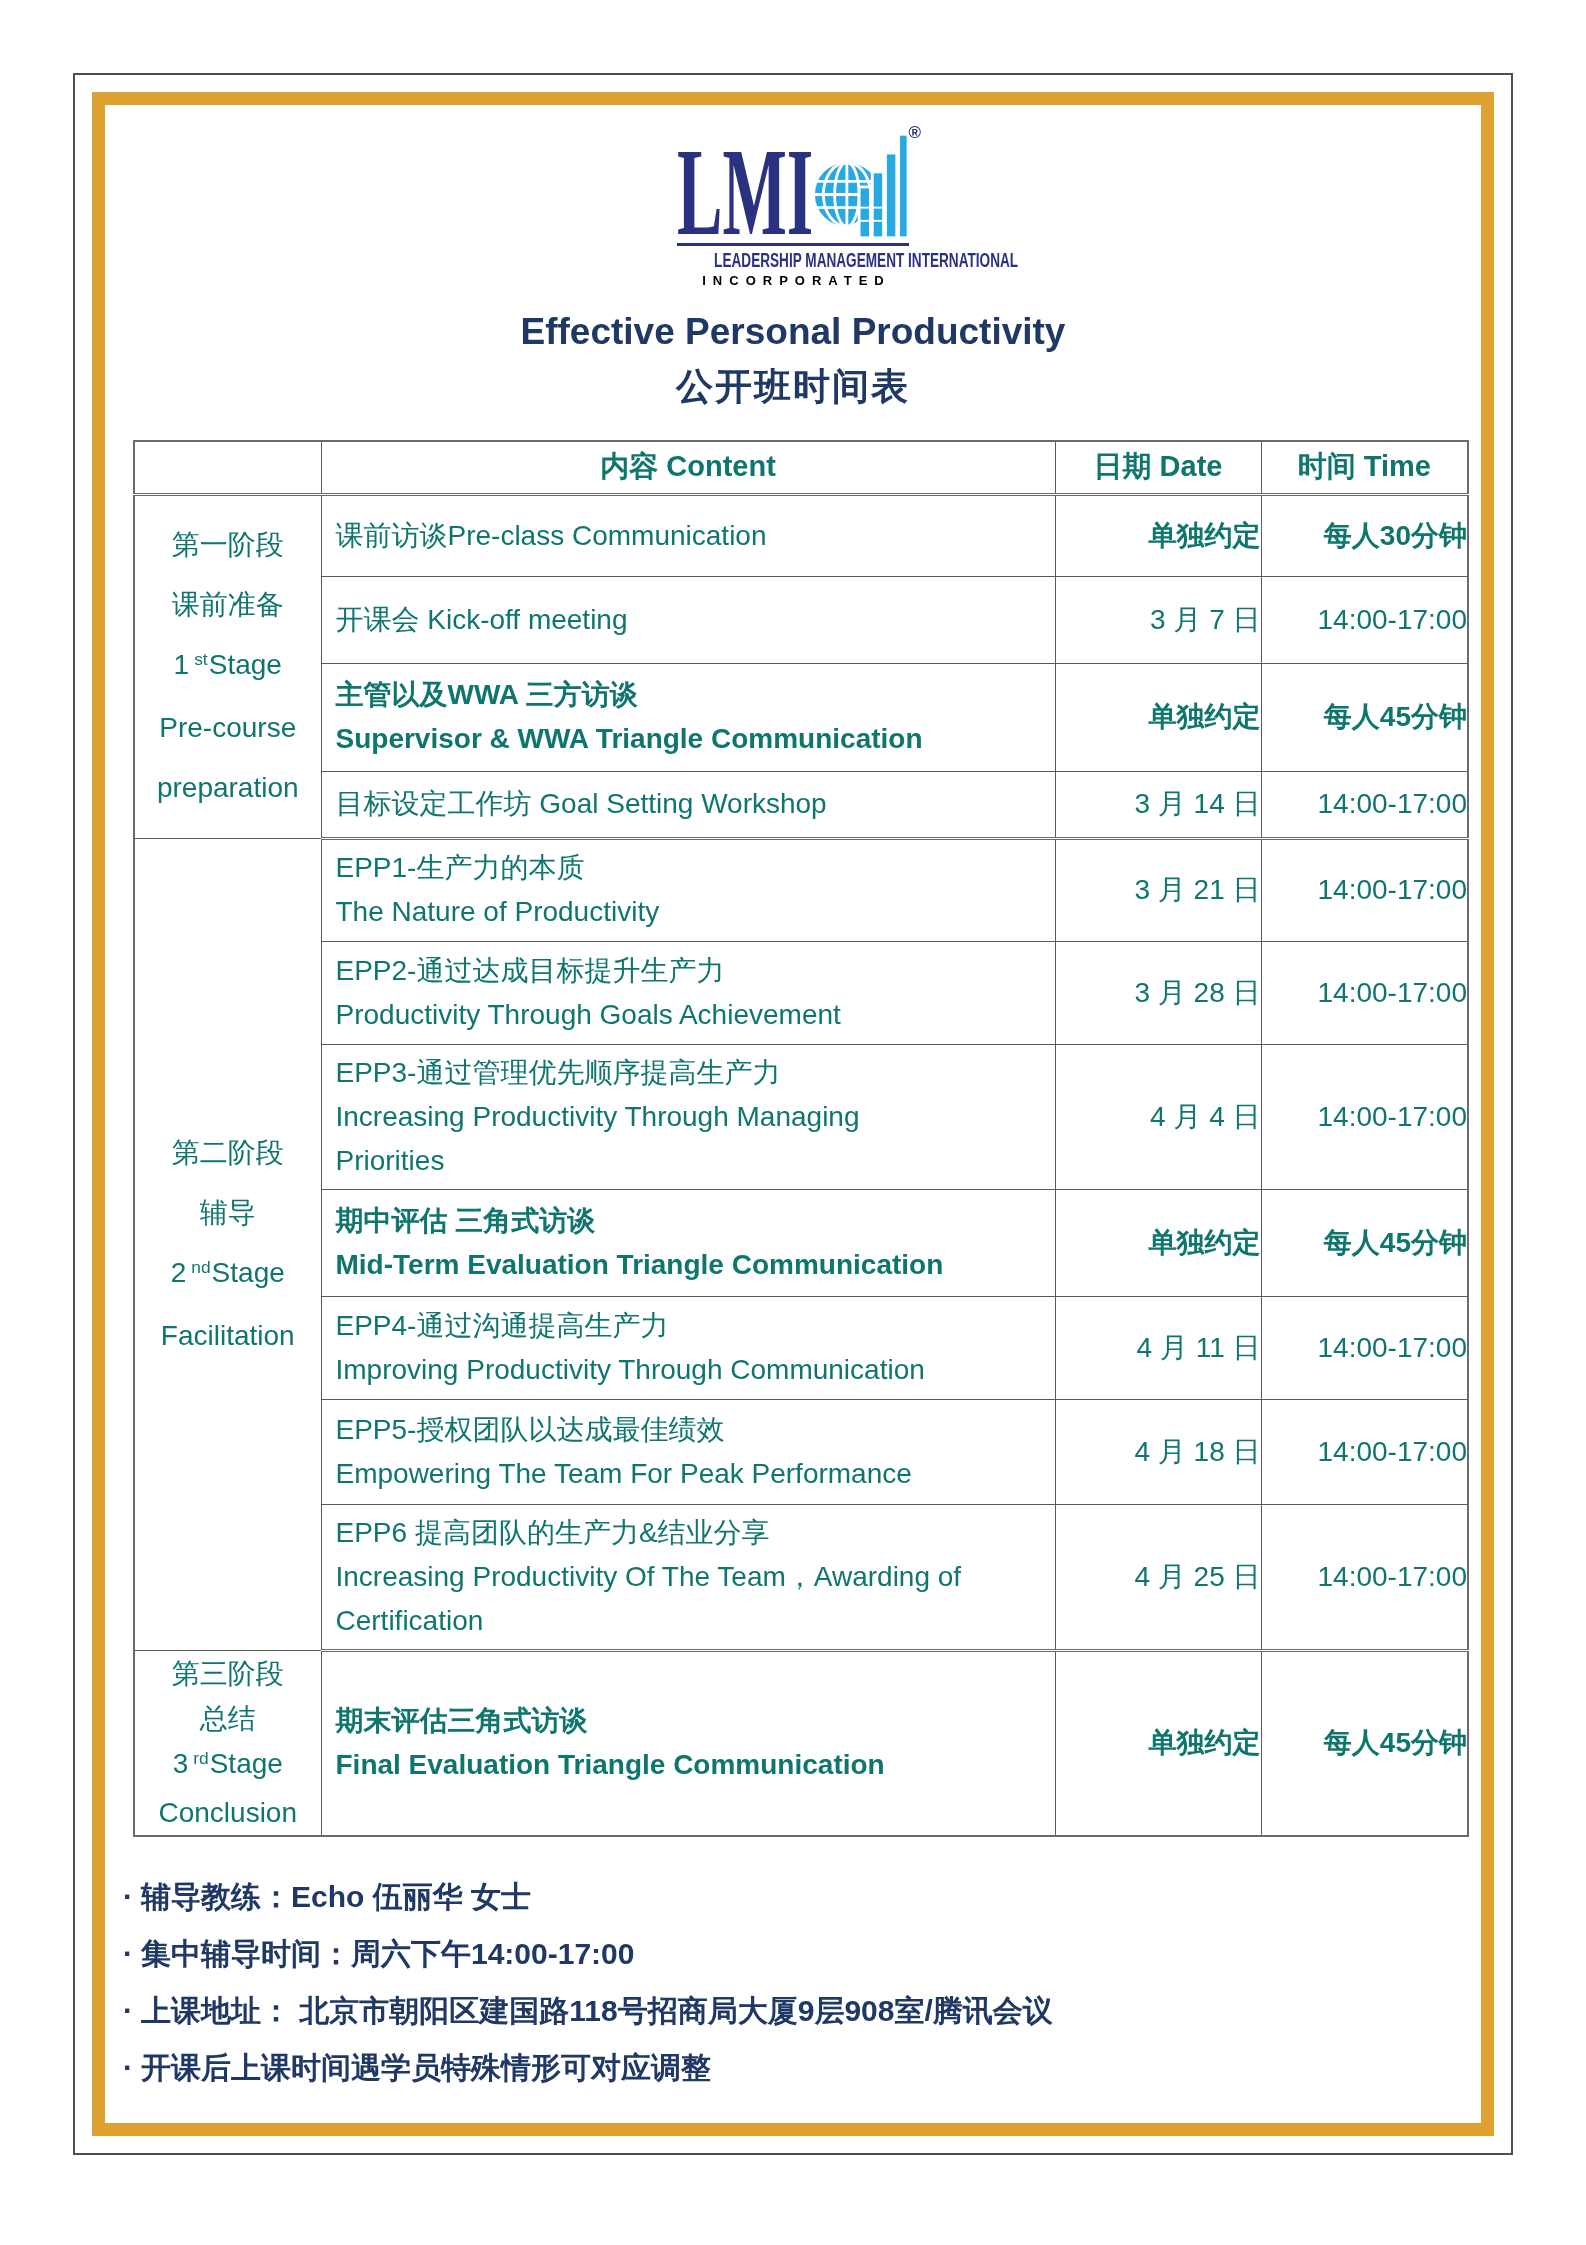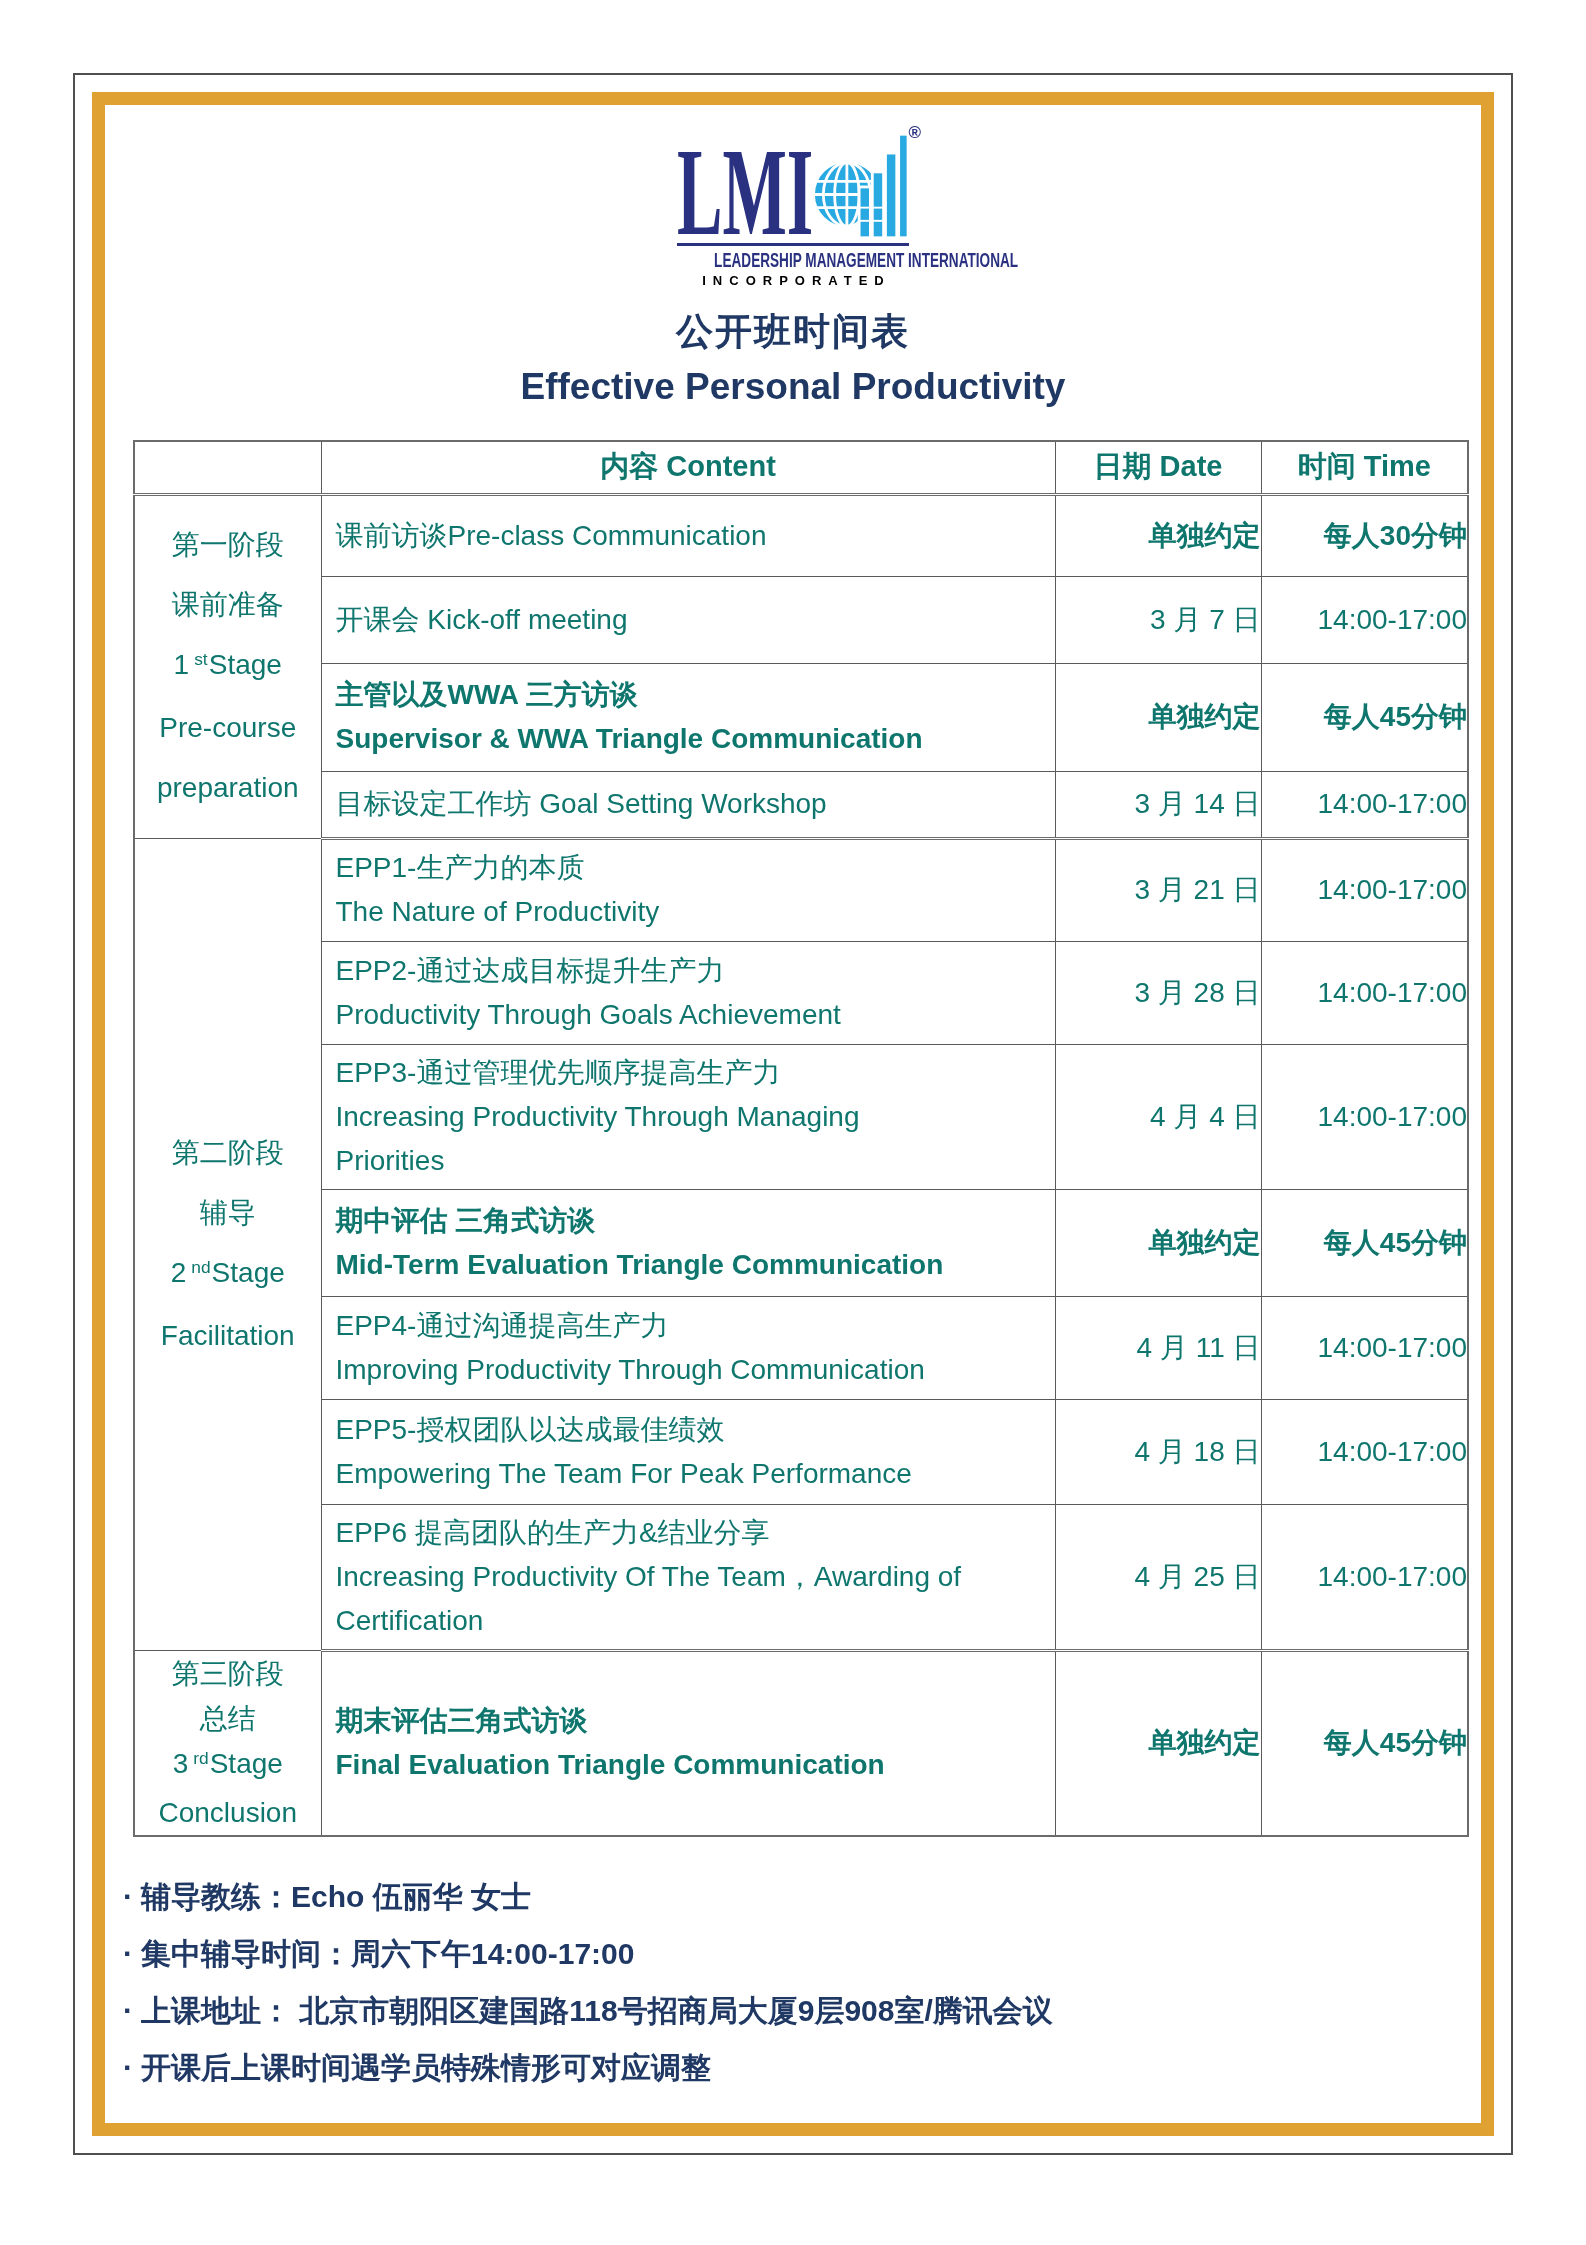--- a/index.html
+++ b/index.html
@@ -158,22 +158,22 @@
         </div>
       </div>
       <div class="logo-rule"></div>
       <div class="logo-subtitle">
         <span>LEADERSHIP MANAGEMENT INTERNATIONAL</span>
       </div>
       <div class="logo-subtitle2">INCORPORATED</div>
     </div>
 
     <div class="title-block">
+      <div class="title-line">Effective Personal Productivity</div>
       <div class="title-line zh">公开班时间表</div>
-      <div class="title-line">Effective Personal Productivity</div>
     </div>
 
     <table class="schedule">
       <colgroup>
           <col class="c-stage">
           <col class="c-content">
           <col class="c-date">
           <col class="c-time">
         </colgroup>
       <tbody>

